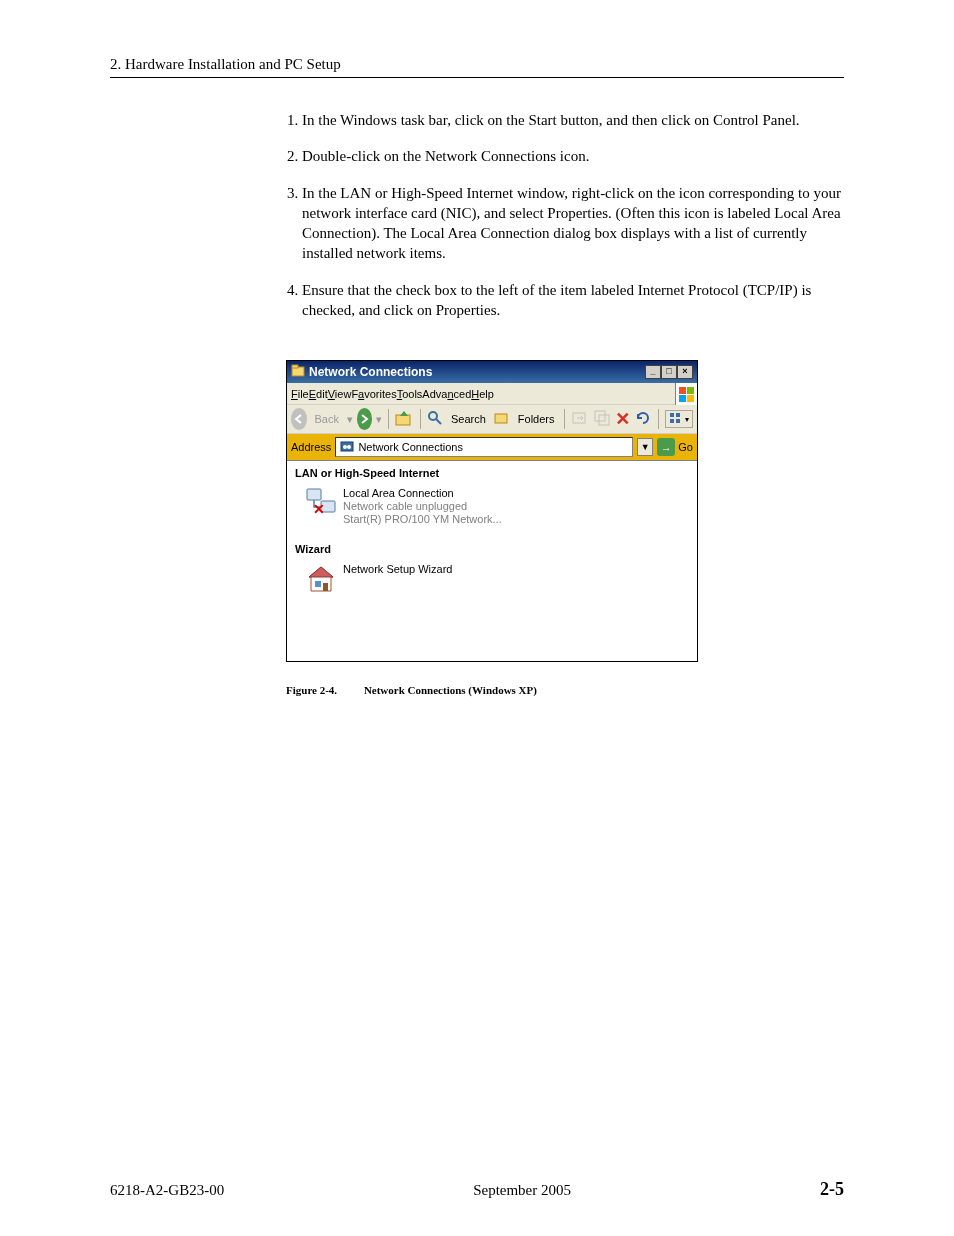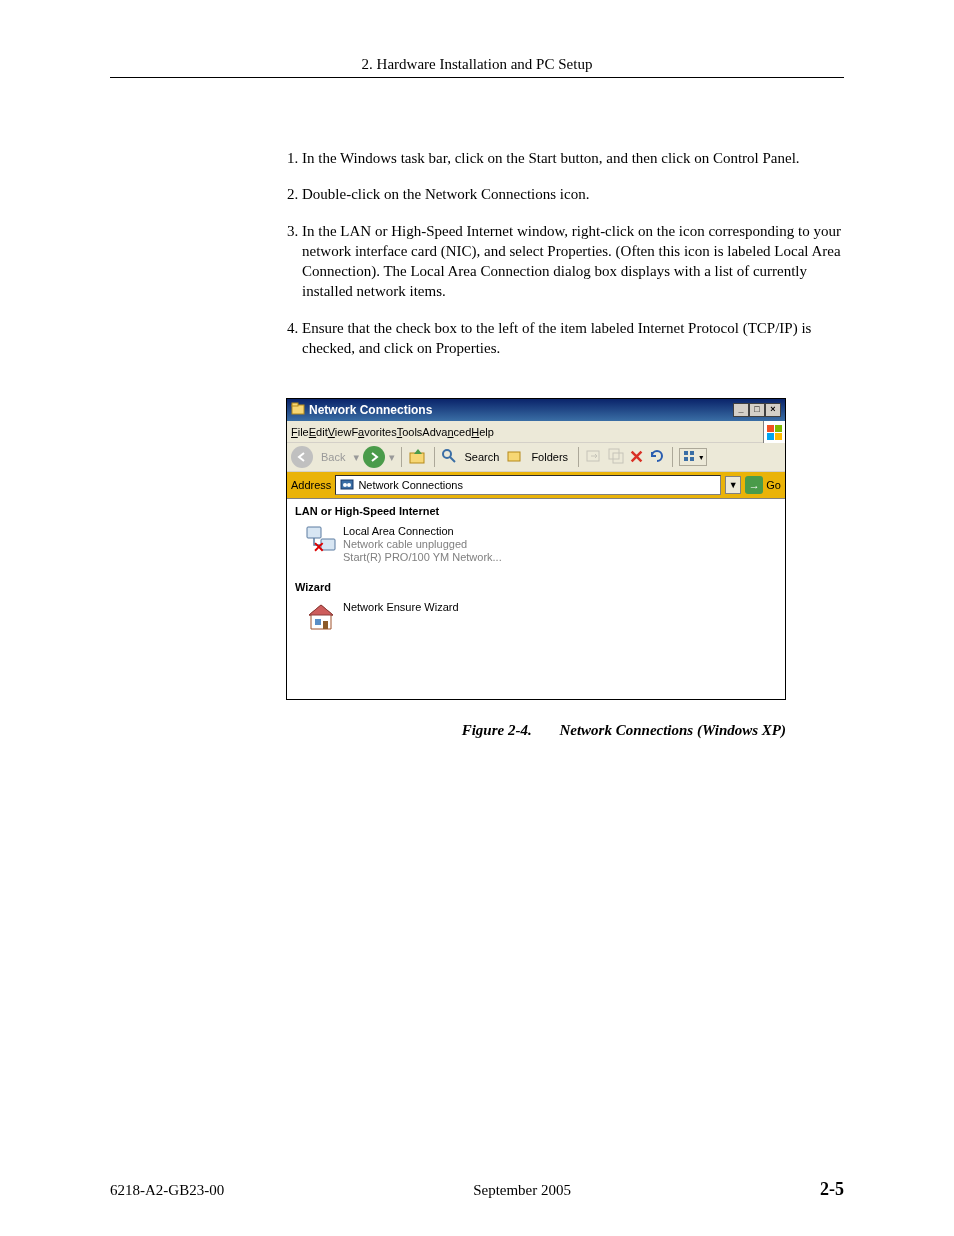--- a/index.html
+++ b/index.html
@@ -10,22 +10,22 @@
     font-family: "Times New Roman", Times, serif;
     color: #000;
     position: relative;
   }
   .page {
     padding: 56px 110px 0 110px;
   }
   .header-line {
     border-bottom: 1px solid #000;
     padding-bottom: 4px;
-    margin-bottom: 70px;
-    text-align: center;
+    margin-bottom: 32px;
+    text-align: left;
     font-size: 15px;
   }
   .section-title {
     font-weight: bold;
     font-size: 20px;
     margin-bottom: 34px;
   }
   .steps {
     margin-left: 170px;
     font-family: Liberation Serif, serif;
@@ -33,21 +33,21 @@
     line-height: 1.35;
   }
   .steps li {
     margin-bottom: 16px;
     list-style-position: outside;
   }
   .steps ol { padding-left: 22px; }
   .figure-wrap {
     margin-top: 40px;
     margin-left: 176px;
-    width: 500px;
+    width: 412px;
   }
   .xp-window {
     border: 1px solid #000;
     background: #ece9d8;
     font-family: Tahoma, Arial, sans-serif;
     font-size: 11px;
   }
   .titlebar {
     background: linear-gradient(#0a246a, #3a6ea5);
     color: #fff;
@@ -166,23 +166,22 @@
   .conn-icon {
     width: 32px; height: 32px;
     position: relative;
     flex-shrink: 0;
   }
   .conn-text { font-size: 11px; line-height: 1.2; }
   .conn-text .sub { color: #808080; }
   .figure-caption {
     margin-top: 22px;
     font-family: "Times New Roman", serif;
-    font-size: 15px;
-    text-align: right;
-    font-style: italic;
+    font-size: 11px;
+    text-align: left;
   }
   .figure-caption b { font-weight: bold; margin-right: 24px; }
   .footer {
     position: absolute;
     bottom: 36px;
     left: 110px;
     right: 110px;
     display: flex;
     justify-content: space-between;
     font-size: 15px;
@@ -370,21 +369,21 @@
           <div class="conn-item">
             <div class="conn-icon">
               <svg width="32" height="32" viewBox="0 0 32 32">
                 <path d="M16 4 L28 14 L26 14 L26 28 L6 28 L6 14 L4 14 Z" fill="#fff" stroke="#a0522d"></path>
                 <path d="M16 4 L28 14 L4 14 Z" fill="#cd5c5c" stroke="#8b3a3a"></path>
                 <rect x="10" y="18" width="6" height="6" fill="#5a8fc7"></rect>
                 <rect x="18" y="20" width="5" height="8" fill="#8b5a2b"></rect>
               </svg>
             </div>
             <div class="conn-text">
-              <div>Network Ensure Wizard</div>
+              <div>Network Setup Wizard</div>
             </div>
           </div>
         </div>
       </div>
     </div>
 
     <div class="figure-caption">
       <b>Figure 2-4.</b>
       <span style="font-weight:bold;">Network Connections (Windows XP)</span>
     </div>

